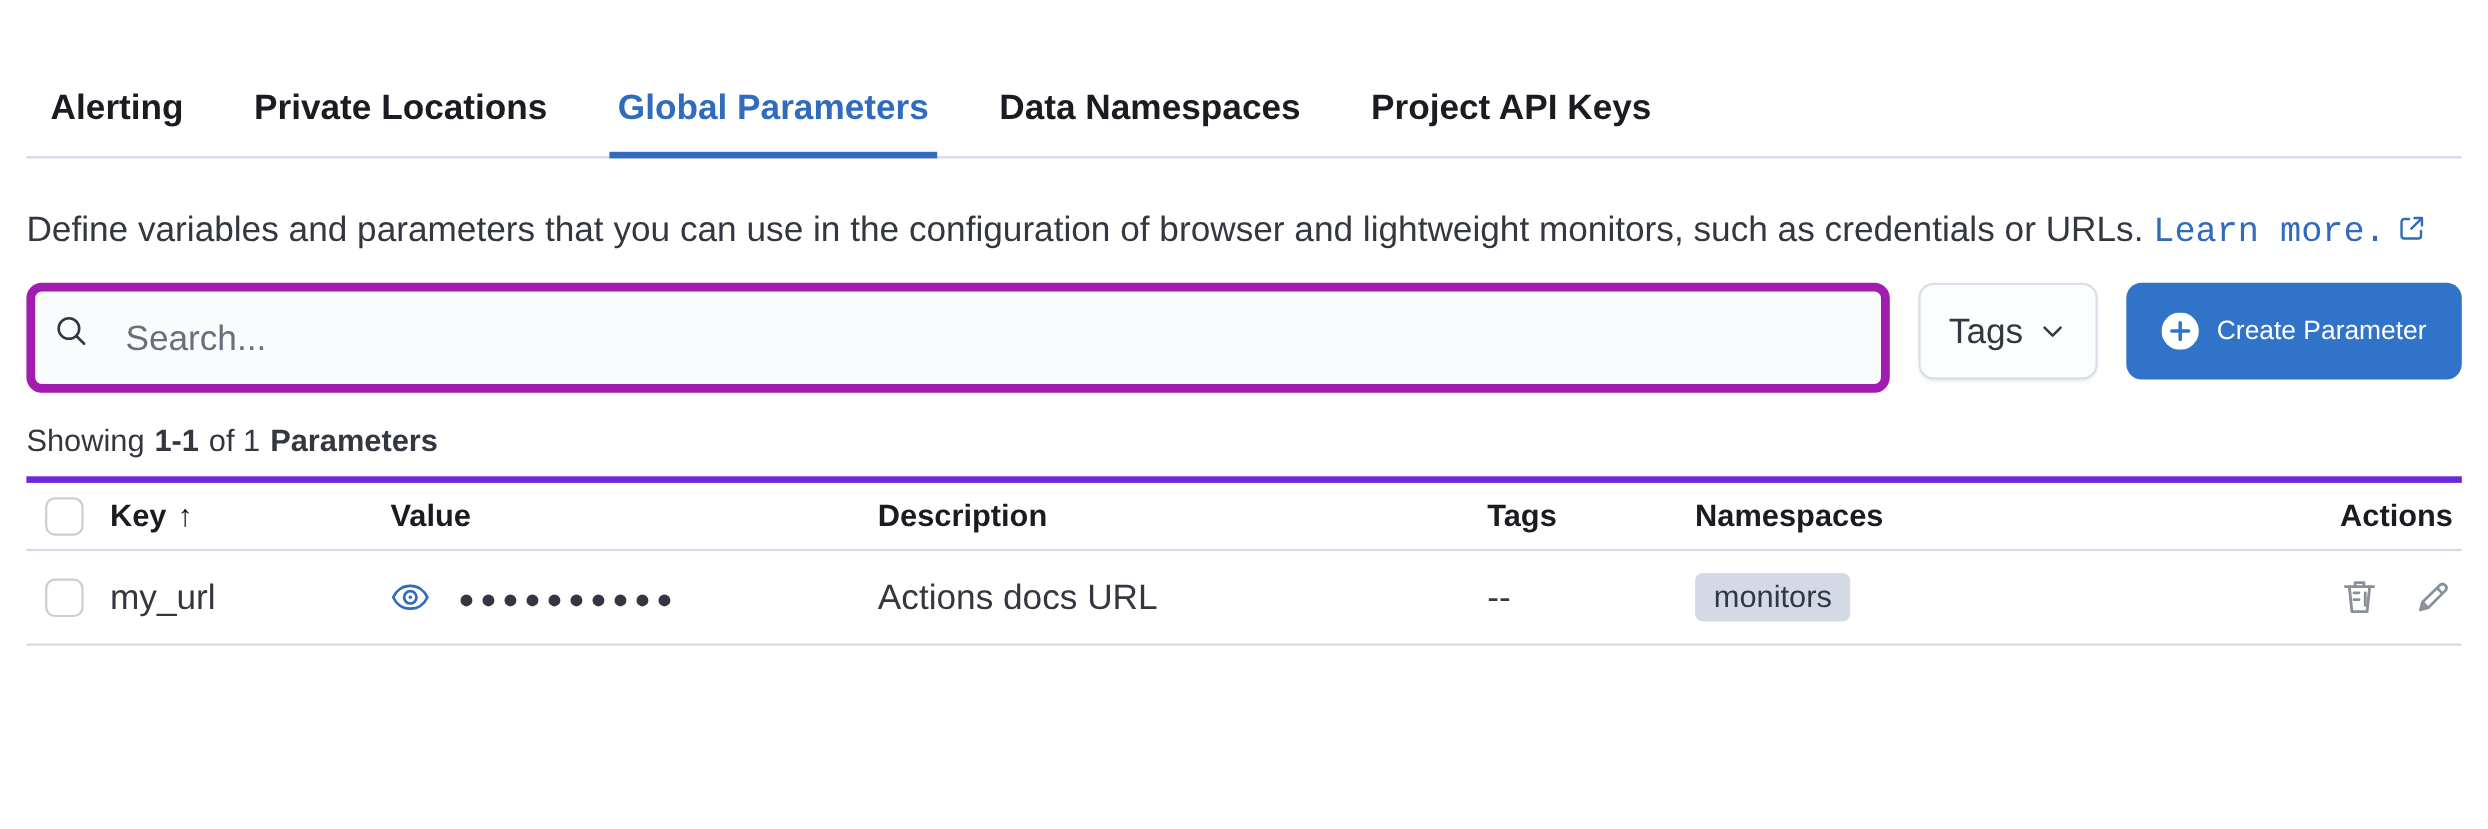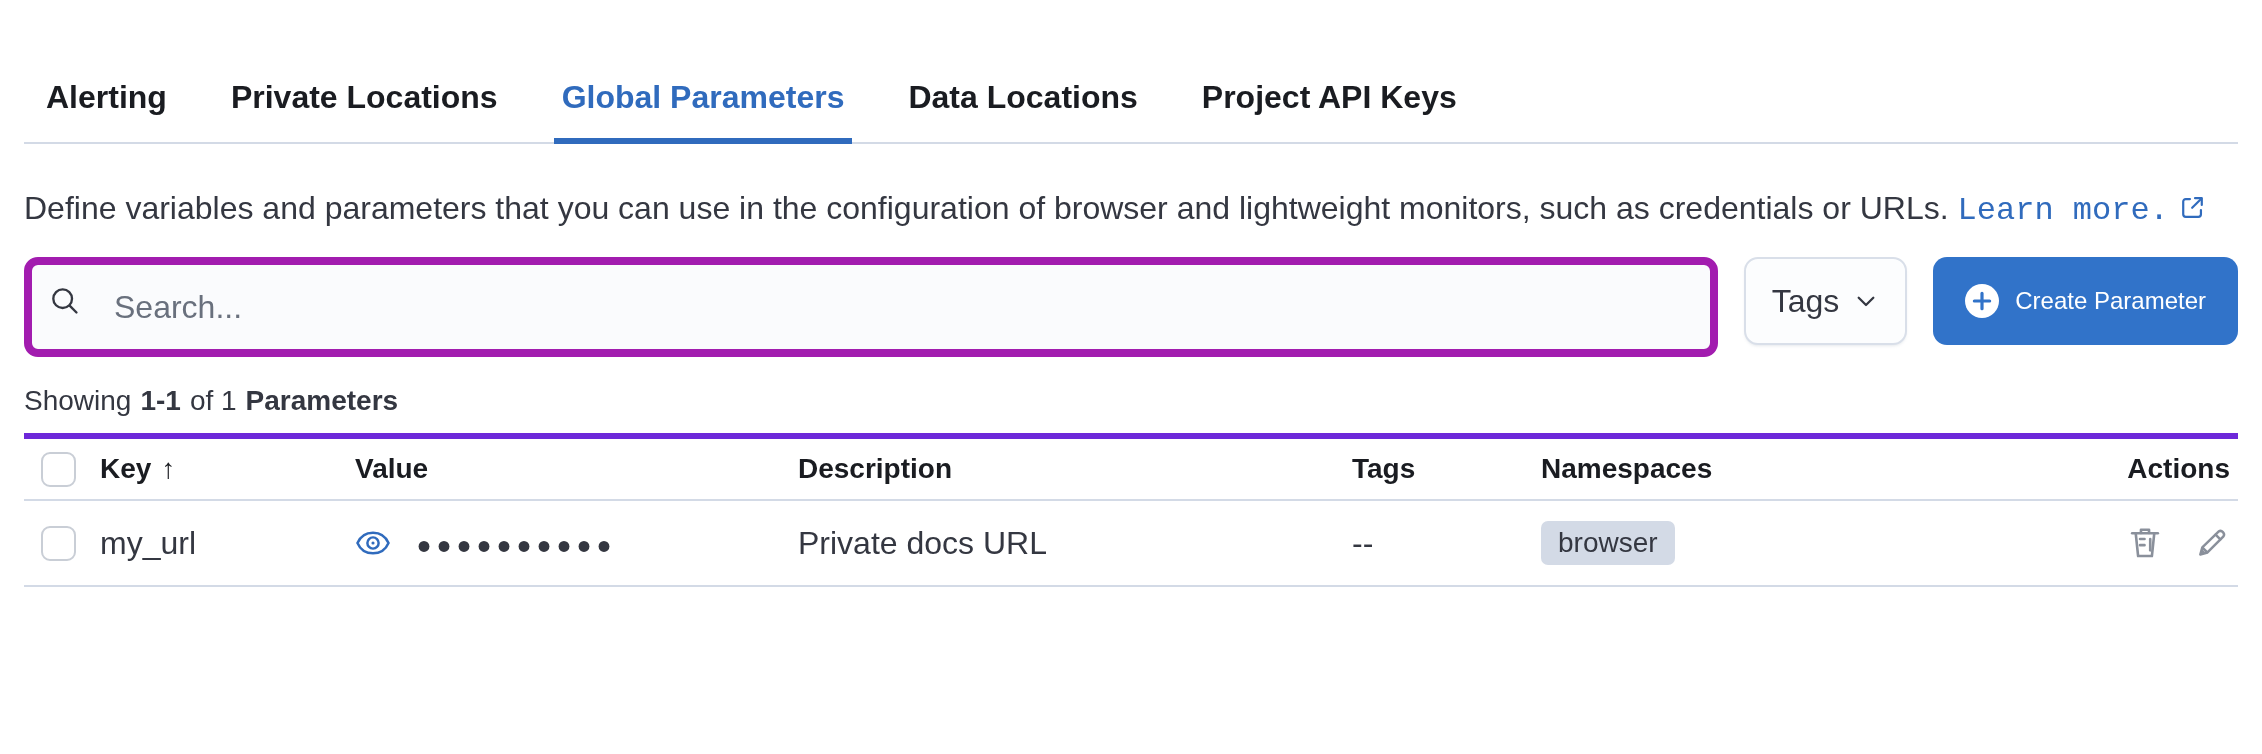--- a/index.html
+++ b/index.html
@@ -187,21 +187,21 @@
 </head>
 <body>
 
 <div class="page">
 
 
   <div class="tabs">
     <div class="tab">Alerting</div>
     <div class="tab">Private Locations</div>
     <div class="tab active">Global Parameters</div>
-    <div class="tab">Data Locations</div>
+    <div class="tab">Data Namespaces</div>
     <div class="tab">Project API Keys</div>
   </div>
 
   <p class="description"><span>Define variables and parameters that you can use in the configuration of browser and lightweight monitors, such as credentials or URLs.</span><a href="#"><span>Learn more.</span><span class="external-icon"><svg width="27" height="27" viewBox="0 0 16 16" fill="none" stroke="#306bbd" stroke-width="1.3" stroke-linecap="round" stroke-linejoin="round">
             <path d="M6.5 3H4a1.5 1.5 0 0 0-1.5 1.5V12A1.5 1.5 0 0 0 4 13.5h7.5A1.5 1.5 0 0 0 13 12V9.5"></path>
             <path d="M9.5 2.5h4v4"></path>
             <path d="M13.2 2.8 7.8 8.2"></path>
           </svg></span></a></p>
 
   <div class="toolbar">
@@ -269,24 +269,24 @@
           <span>
             <svg width="36" height="36" viewBox="0 0 16 16" fill="none" stroke="#306bbd" stroke-width="1.1">
               <path d="M8 3.4C4.9 3.4 2.3 5.2 1.1 8c1.2 2.8 3.8 4.6 6.9 4.6S13.7 10.8 14.9 8C13.7 5.2 11.1 3.4 8 3.4Z"></path>
               <circle cx="8" cy="8" r="2.5"></circle>
               <circle cx="8" cy="8" r="0.7" fill="#306bbd" stroke="none"></circle>
             </svg>
           </span>
         </button>
         <span class="masked-value">••••••••••</span>
       </div>
-      <div class="td">Private docs URL</div>
+      <div class="td">Actions docs URL</div>
       <div class="td">--</div>
       <div class="td">
-        <span class="badge">browser</span>
+        <span class="badge">monitors</span>
       </div>
       <div class="td right actions-cell">
         <button class="icon-button">
           <span>
             <svg width="38" height="38" viewBox="0 0 16 16" fill="none" stroke="#8a909b" stroke-width="1.1" stroke-linecap="round" stroke-linejoin="round">
               <path d="M6.3 3.8V2.4h3.4v1.4"></path>
               <path d="M2.6 3.9h10.8"></path>
               <path d="M4.1 3.9l1 9.6h5.8l1-9.6"></path>
               <path d="M5.9 6.3h1.9M5.9 8.9h1.9"></path>
               <path d="M10.2 6.3v4.8"></path>

